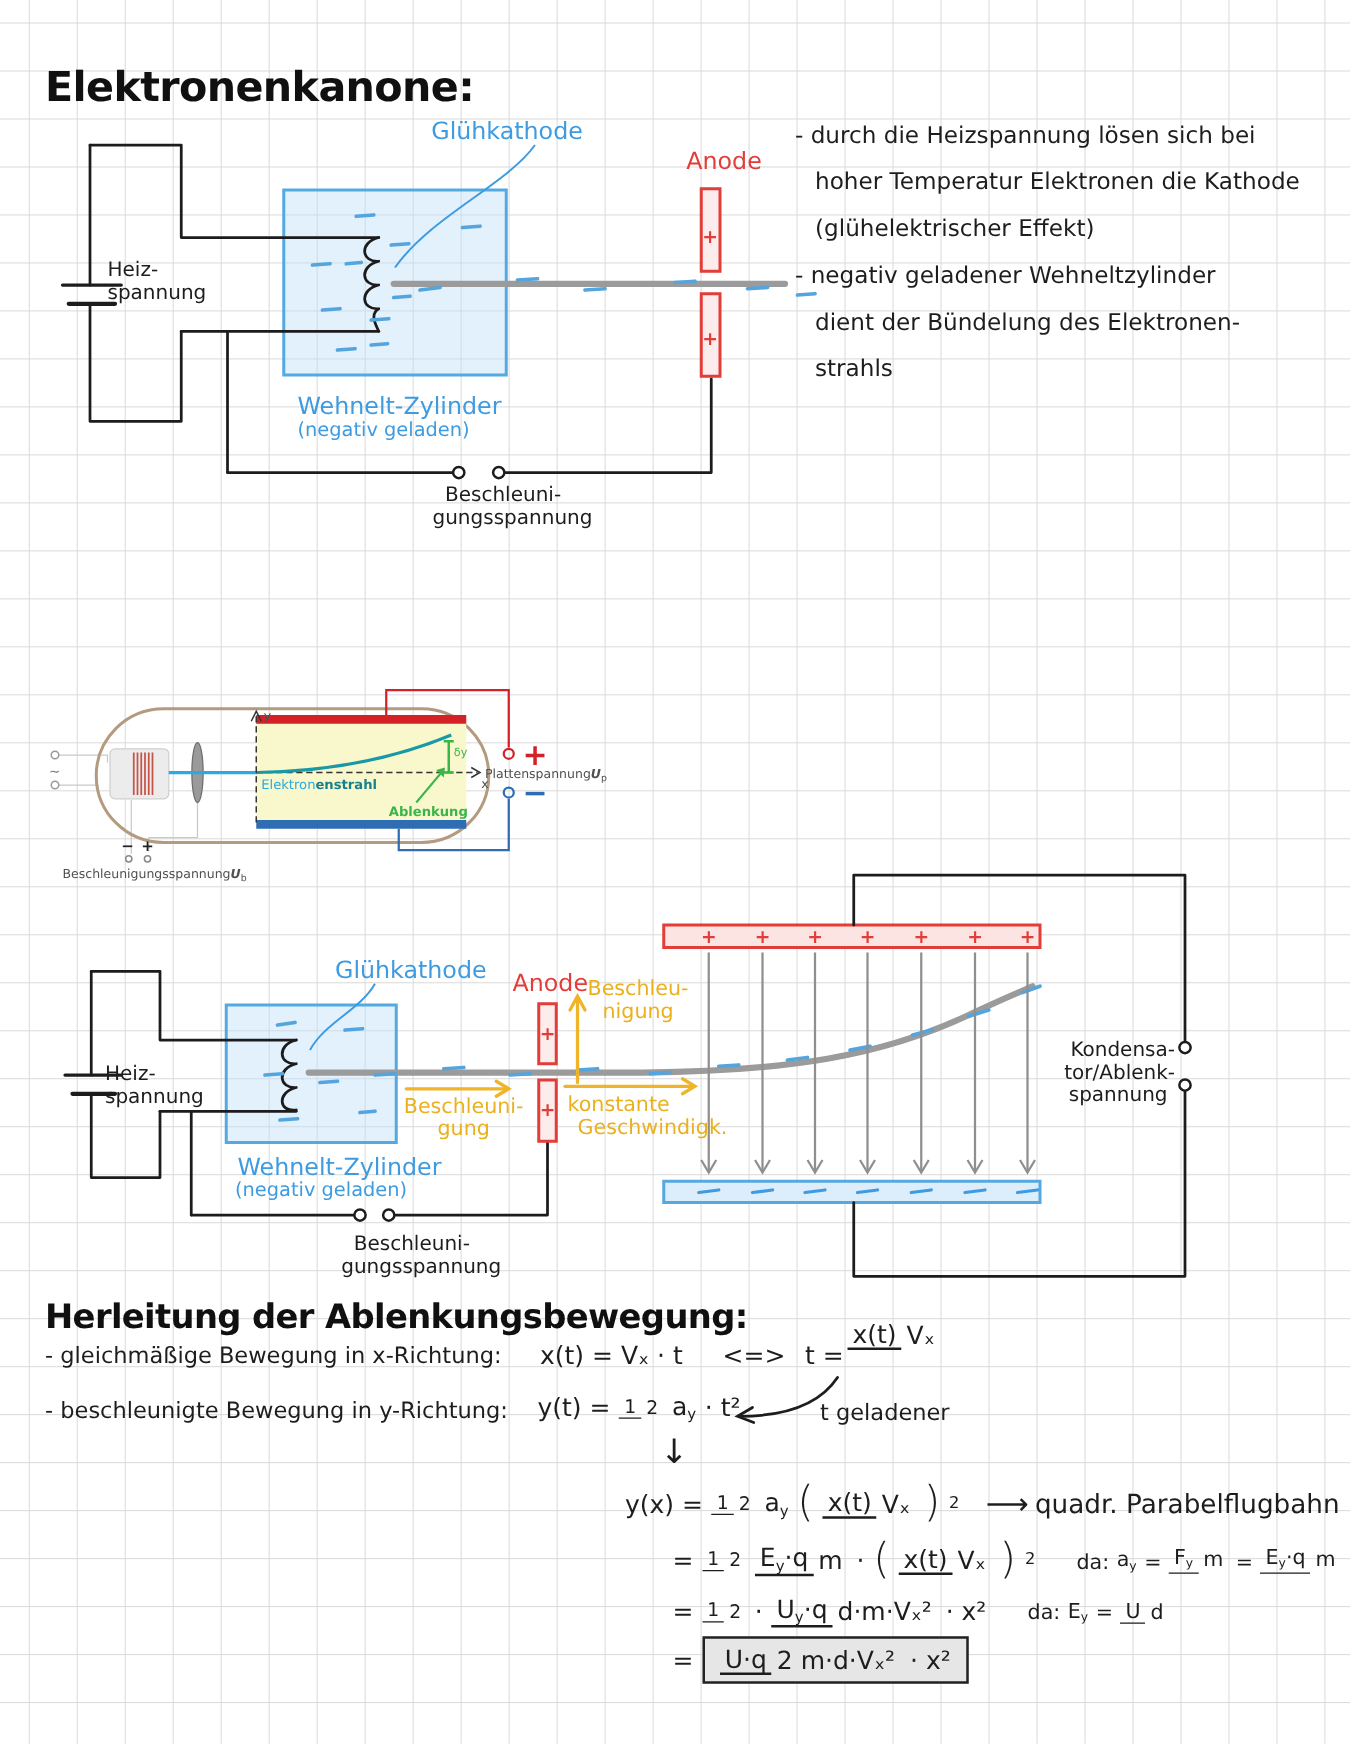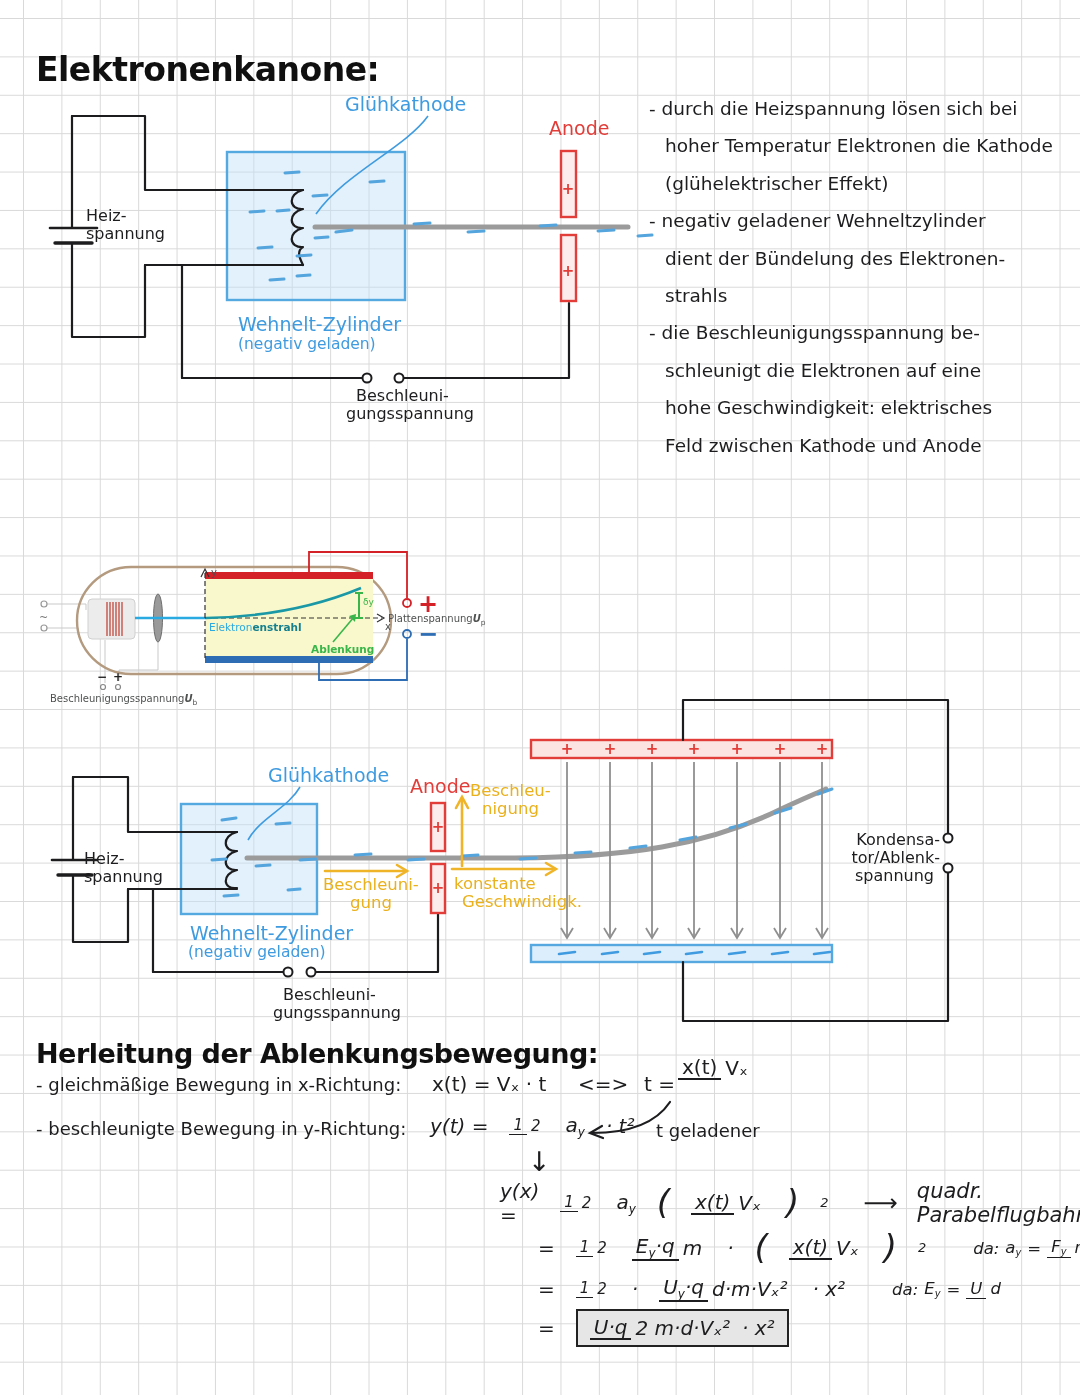--- a/index.html
+++ b/index.html
@@ -7,21 +7,21 @@
     background-image:linear-gradient(to right,#d9d9d9 1px,transparent 1px),
                      linear-gradient(to bottom,#d9d9d9 1px,transparent 1px);
     background-size:38.4px 38.4px;background-position:23px 18px;
     font-family:"DejaVu Sans","Liberation Sans",sans-serif;color:#1d1d1f;}
   .abs{position:absolute;}
   .title{position:absolute;font-weight:bold;color:#101010;letter-spacing:-0.5px;}
   .t1{font-size:33px;}
   .t2{font-size:31px;}
   .t3{font-size:27px;}
   .notes{position:absolute;left:637px;top:90px;width:440px;font-size:18.5px;line-height:37.4px;color:#1d1d1f;}
-  .ml{white-space:pre-line;text-indent:-16px;padding-left:28px;}
+  .ml{white-space:pre-line;text-indent:-16px;padding-left:15px;}
   svg{position:absolute;overflow:visible;}
   svg text{font-family:"DejaVu Sans","Liberation Sans",sans-serif;}
   .wire{stroke:#1c1c1e;stroke-width:2.2;fill:none;stroke-linecap:round;stroke-linejoin:round;}
   .beam{stroke:#9b9b9b;stroke-width:5;fill:none;stroke-linecap:round;}
   .bdash{stroke:#54a4dd;stroke-width:3;stroke-linecap:round;}
   .wbox{fill:rgba(190,225,248,0.45);stroke:#54a9e1;stroke-width:2.4;}
   .arect{fill:#fdecec;stroke:#e23d38;stroke-width:2.4;}
   .blueT{fill:#3f9be0;font-size:19px;}
   .blueS{fill:#3f9be0;font-size:15.5px;}
   .redT{fill:#e23d38;font-size:19px;}
@@ -36,21 +36,21 @@
   .f20{font-size:20px;}
   .f21{font-size:21px;}
   .frac{display:inline-flex;flex-direction:row;align-items:center;line-height:1.1;font-size:20px;}
   .frac .fn{border-bottom:2px solid #1d1d1f;padding:0 4px;text-align:center;}
   .frac .fd{padding:0 4px;text-align:center;}
   .frac.small{font-size:15px;}
   .frac.small .fn{border-bottom-width:1.6px;}
   sub{font-size:0.6em;vertical-align:-0.3em;}
   .sp{font-size:13px;vertical-align:super;line-height:0;}
   .par{font-size:170%;font-weight:300;line-height:0.8;}
-  .frow{position:absolute;display:flex;align-items:center;gap:21px;font-size:20px;font-style:italic;}
+  .frow{position:absolute;display:flex;align-items:center;gap:7px;font-size:20px;}
   .note{display:flex;align-items:flex-end;gap:6px;font-size:16.5px;margin-left:26px;}
   .note .frac{font-size:16.5px;}
   .note .frac .fn{border-bottom-width:1.6px;}
   .resbox{display:flex;align-items:center;gap:8px;border:2px solid #222;background:#e6e6e6;padding:5px 12px;}
   .bigarrow{font-size:24px;letter-spacing:-2px;}
 </style>
 </head>
 <body>
 
 <div class="page">
@@ -113,24 +113,20 @@
     <text class="blkS" x="346" y="331">gungsspannung</text>
   </svg>
 
   <div class="notes">
     <div class="ml">- durch die Heizspannung lösen sich bei
 hoher Temperatur Elektronen die Kathode
 (glühelektrischer Effekt)</div>
     <div class="ml">- negativ geladener Wehneltzylinder
 dient der Bündelung des Elektronen-
 strahls</div>
-    <div class="ml">- die Beschleunigungsspannung be-
-schleunigt die Elektronen auf eine
-hohe Geschwindigkeit: elektrisches
-Feld zwischen Kathode und Anode</div>
   </div>
 
 
   <svg class="abs" style="left:28px;top:540px;" width="470" height="172" viewBox="0 0 470 172">
     <g stroke="#c9c9c9" stroke-width="1" fill="none">
       <path d="M19,64 H58 V70"></path>
       <path d="M19,88 H50 V95"></path>
       <path d="M77,100 V143"></path>
       <path d="M130,102 V130 H91 V141"></path>
     </g>

